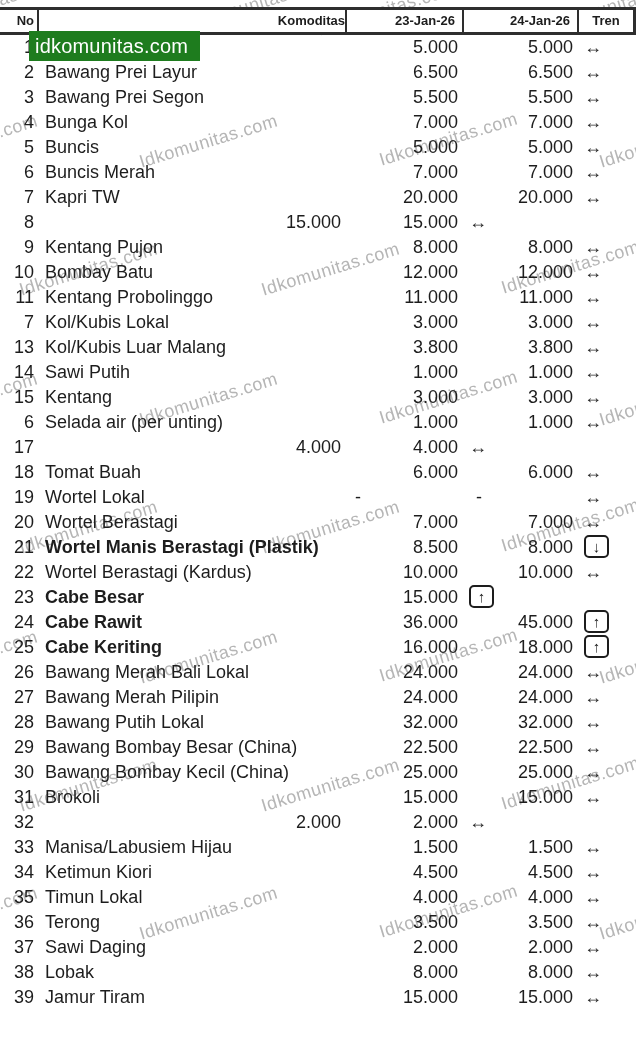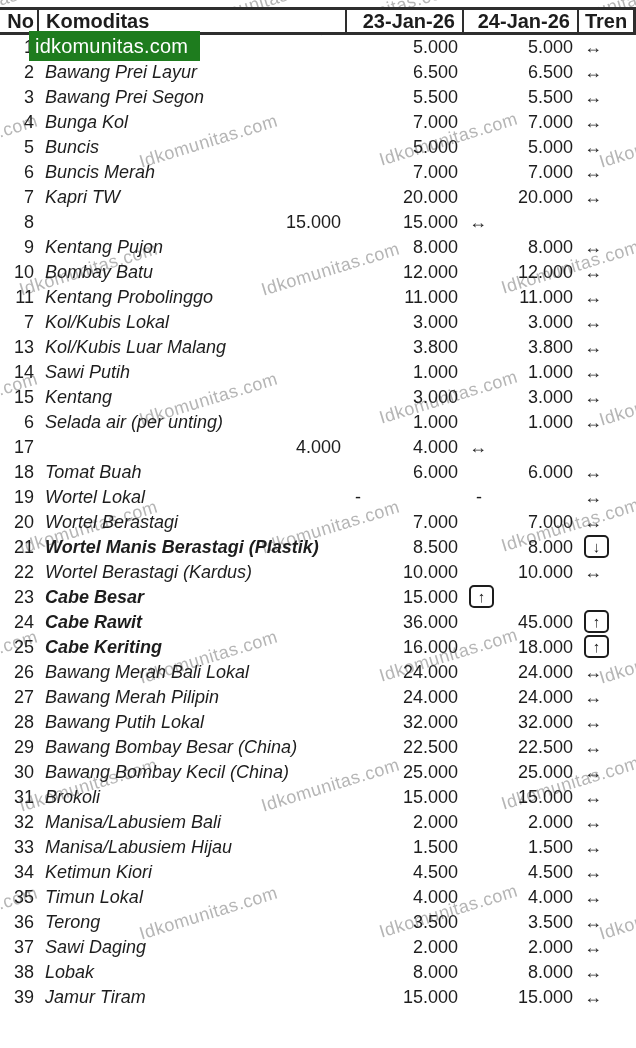--- a/index.html
+++ b/index.html
@@ -11,35 +11,35 @@
   .wm{
     position:absolute;white-space:nowrap;font-size:18px;color:#a9a9a9;
     transform:rotate(-17deg);transform-origin:0 50%;z-index:1;opacity:.85;
     letter-spacing:.5px;pointer-events:none;
   }
   
   .price-table{position:absolute;left:0;top:7px;width:636px;z-index:2;}
   .header-row{
     display:grid;grid-template-columns:37px 308px 117px 115px 59px;
     border-top:3px solid #2e2e2e;border-bottom:3px solid #2e2e2e;
-    background:#ffffff;font-weight:bold;font-size:20px;
+    background:#ffffff;font-weight:bold;font-size:13px;
   }
   .h-cell{height:22px;line-height:22px;box-sizing:border-box;overflow:hidden;}
   .h-no{text-align:right;padding-right:3px;}
-  .h-name{border-left:2px solid #2e2e2e;padding-left:7px;}
+  .h-name{border-left:2px solid #2e2e2e;padding-left:7px;text-align:right;}
   .h-d1,.h-d2{border-left:2px solid #2e2e2e;text-align:right;padding-right:7px;}
   .h-tren{border-left:2px solid #2e2e2e;border-right:3px solid #2e2e2e;text-align:center;}
   .rows{background:transparent;}
   .row{
     display:grid;grid-template-columns:37px 308px 117px 115px 59px;
     height:25px;line-height:25px;font-size:18px;
   }
   .cell{box-sizing:border-box;overflow:visible;white-space:nowrap;}
   .cell-no{text-align:right;padding-right:3px;}
-  .cell-name{padding-left:8px;font-style:italic;}
+  .cell-name{padding-left:8px;}
   .cell-name.bold{font-weight:bold;}
   .cell-price{text-align:right;padding-right:4px;}
   .cell-price.dash{text-align:left;padding-right:0;}
   .cell-price.dash.c1{padding-left:10px;}
   .cell-price.dash.c2{padding-left:14px;}
   .cell-trend{padding-left:7px;}
   .arrow-same{font-size:18px;color:#2a2a2a;}
   .arrow-box{
     display:inline-block;width:21px;height:19px;line-height:19px;text-align:center;
     border:2px solid #1d1d1d;border-radius:5px;font-weight:bold;font-size:15px;
@@ -336,21 +336,20 @@
   <div class="row">
     <div class="cell cell-no">31</div>
     <div class="cell cell-name">Brokoli</div>
     <div class="cell cell-price c1">15.000</div>
     <div class="cell cell-price c2">15.000</div>
     <div class="cell cell-trend"><span class="arrow-same">↔</span></div>
   </div>
 
   <div class="row">
     <div class="cell cell-no">32</div>
-    <div class="cell cell-name">Manisa/Labusiem Bali</div>
     <div class="cell cell-price c1">2.000</div>
     <div class="cell cell-price c2">2.000</div>
     <div class="cell cell-trend"><span class="arrow-same">↔</span></div>
   </div>
 
   <div class="row">
     <div class="cell cell-no">33</div>
     <div class="cell cell-name">Manisa/Labusiem Hijau</div>
     <div class="cell cell-price c1">1.500</div>
     <div class="cell cell-price c2">1.500</div>

